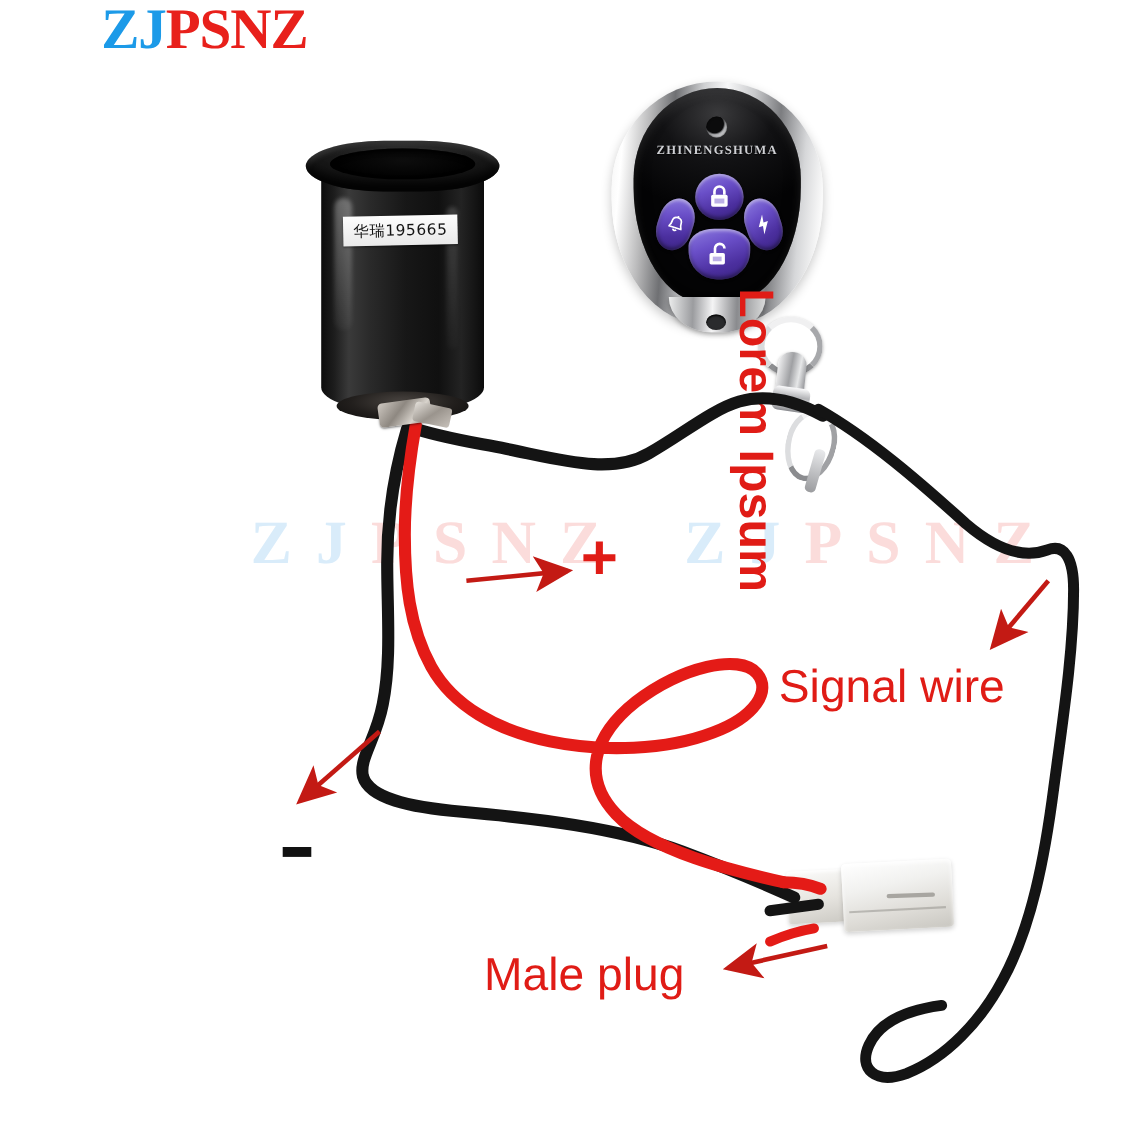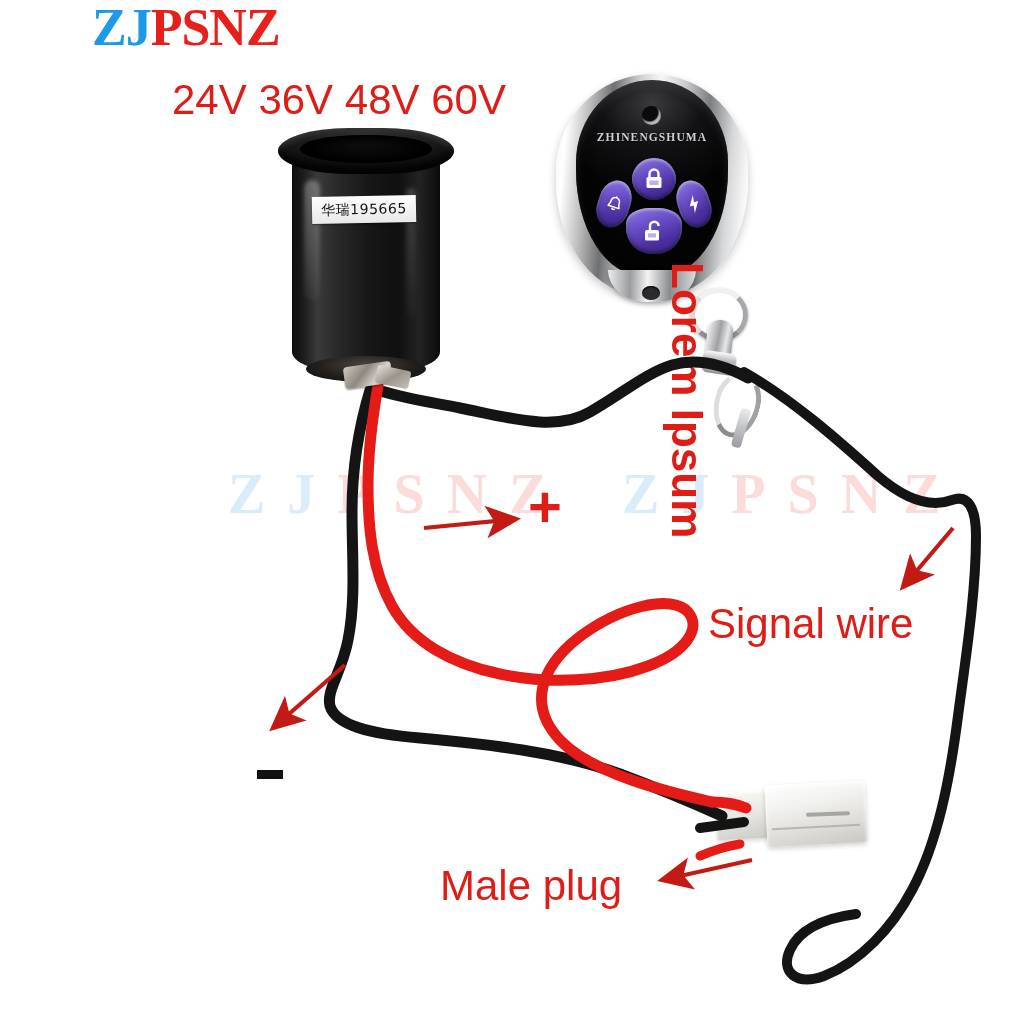--- a/index.html
+++ b/index.html
@@ -494,21 +494,20 @@
   <div class="clasp-tip"></div>
 
   <div class="plug-rear"></div>
   <div class="plug-front"></div>
   <div class="plug-slot"></div>
   <div class="plug-line"></div>
 
   <div class="logo">
     <span class="zj">ZJ</span><span class="psnz">PSNZ</span>
   </div>
-  <div class="voltage">24V 36V 48V 60V</div>
 
   <svg class="overlay arrows" viewBox="0 0 1032 1032">
     <defs>
       <marker id="ah" markerWidth="9" markerHeight="9" refX="7.2" refY="4.5" orient="auto" markerUnits="strokeWidth">
         <path d="M0,0.6 L8.4,4.5 L0,8.4 L2,4.5 z" fill="#c31a14"></path>
       </marker>
     </defs>
 
     <line x1="424" y1="528" x2="516" y2="519" stroke="#c31a14" stroke-width="4.2" marker-end="url(#ah)"></line>
 

